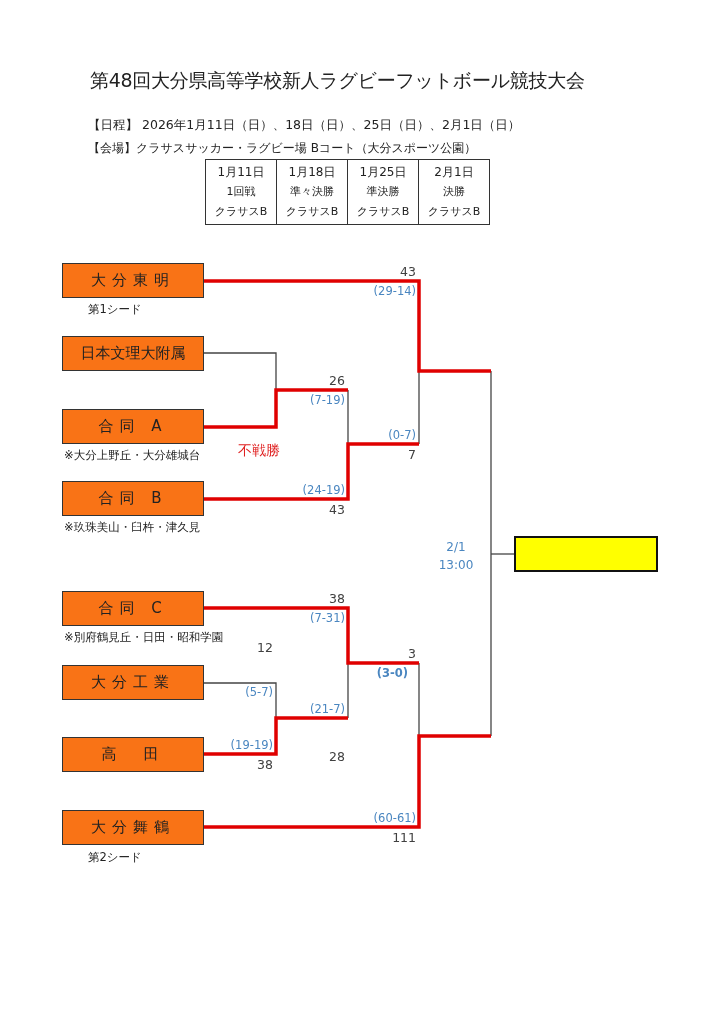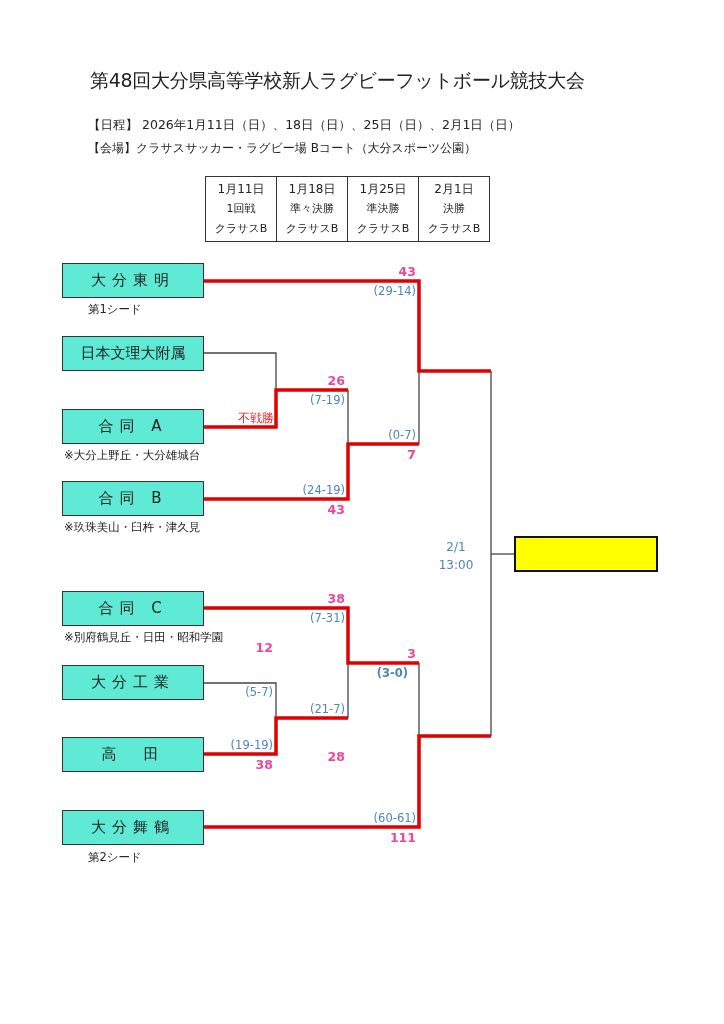--- a/index.html
+++ b/index.html
@@ -2,31 +2,31 @@
 <html><head>
 <meta charset="utf-8">
 <style>
   html, body { margin:0; padding:0; background:#ffffff; }
   body { width:724px; height:1024px; position:relative; overflow:hidden;
          font-family:"DejaVu Sans", "Liberation Sans", sans-serif; color:#222; }
   .title { position:absolute; left:90px; top:68px; font-size:19px; color:#222; white-space:nowrap; letter-spacing:-0.3px; }
   .info { position:absolute; left:88px; font-size:12.5px; color:#222; white-space:nowrap; }
   .info.l1 { top:117px; }
   .info.l2 { top:140px; font-size:12px; }
-  table.sched { position:absolute; left:205px; top:176px; border-collapse:collapse; }
+  table.sched { position:absolute; left:205px; top:159px; border-collapse:collapse; }
   table.sched td { width:70px; height:64px; border:1.5px solid #333; text-align:center; vertical-align:middle; padding:0; font-size:11px; line-height:20px; color:#222; }
   table.sched td .d { font-size:12px; }
-  .team { position:absolute; left:62px; width:142px; height:35px; border:1.5px solid #333; background:#5eead4;
+  .team { position:absolute; left:62px; width:142px; height:35px; border:1.5px solid #333; background:#f97316;
           display:flex; align-items:center; justify-content:center; font-size:15px; color:#222; letter-spacing:6px; box-sizing:border-box; }
   .team.nls { letter-spacing:0; }
   .note { position:absolute; font-size:11.5px; color:#222; white-space:nowrap; }
   svg.bracket { position:absolute; left:0; top:0; }
-  .score { position:absolute; font-size:12.5px; font-weight:bold; color:#ec4899; text-align:right; white-space:nowrap; }
+  .score { position:absolute; font-size:12.5px; font-weight:normal; color:#404040; text-align:right; white-space:nowrap; }
   .half { position:absolute; font-size:11.5px; color:#4a86c0; text-align:right; white-space:nowrap; }
-  .fusen { position:absolute; font-size:12px; color:#e02020; white-space:nowrap; }
+  .fusen { position:absolute; font-size:14px; color:#e02020; white-space:nowrap;margin-top:32px; }
   .final-dt { position:absolute; left:428px; top:538px; width:56px; text-align:center; font-size:12px; color:#4a86c0; line-height:18px; }
   .winner { position:absolute; left:514px; top:536px; width:144px; height:36px; background:#ffff00; border:2px solid #111; box-sizing:border-box; }
 </style>
 </head>
 <body>
 
 <div class="title">第48回大分県高等学校新人ラグビーフットボール競技大会</div>
 <div class="info l1">【日程】 2026年1月11日（日）、18日（日）、25日（日）、2月1日（日）</div>
 <div class="info l2">【会場】クラサスサッカー・ラグビー場 Bコート（大分スポーツ公園）</div>
 

